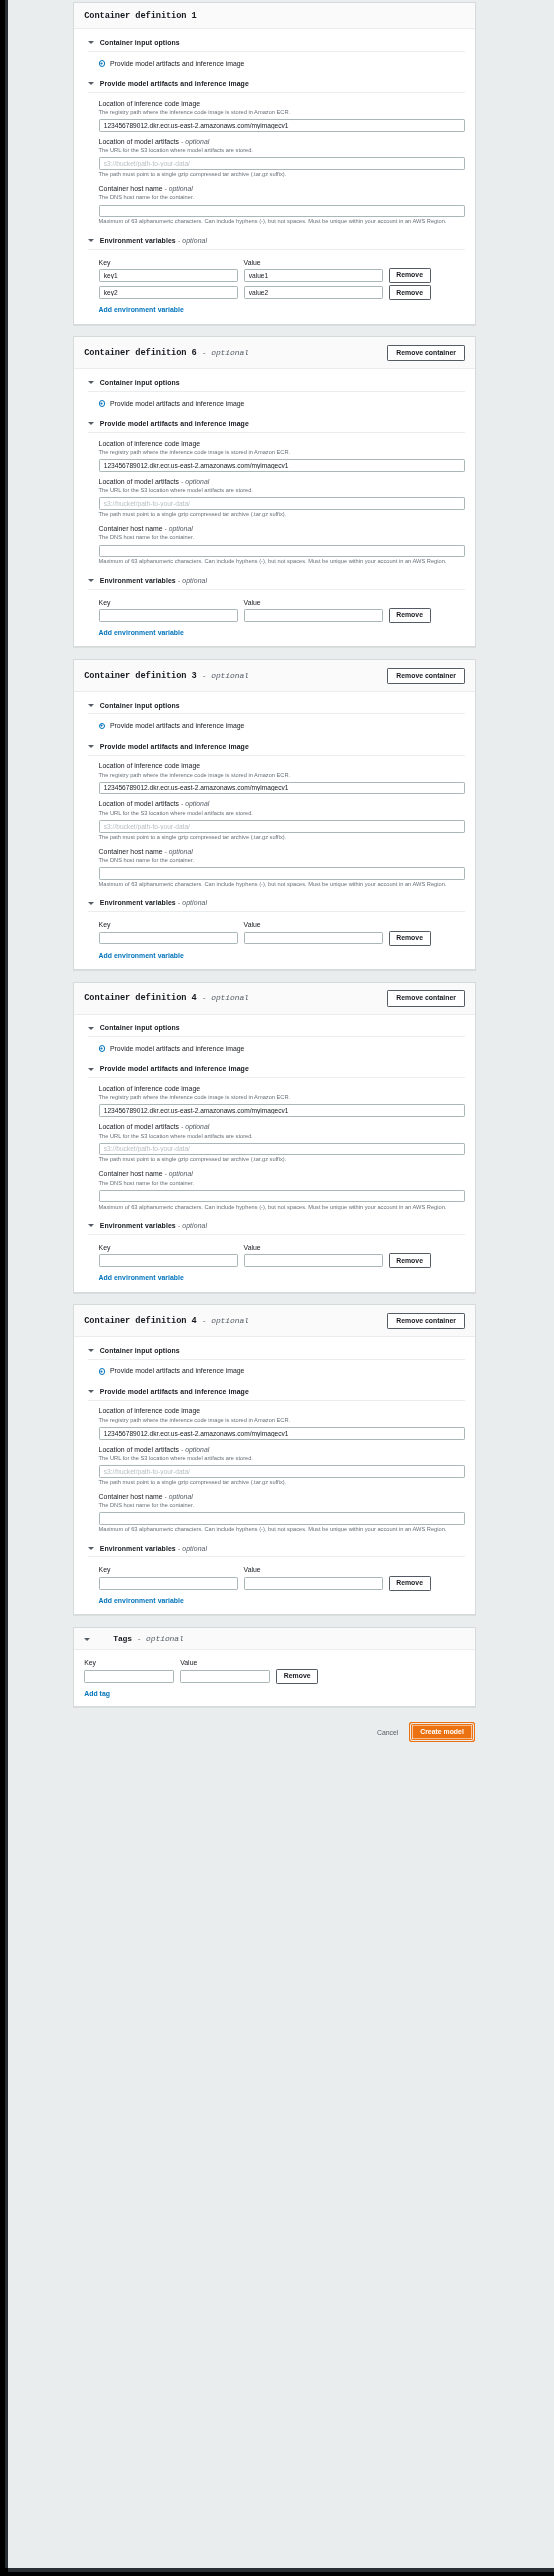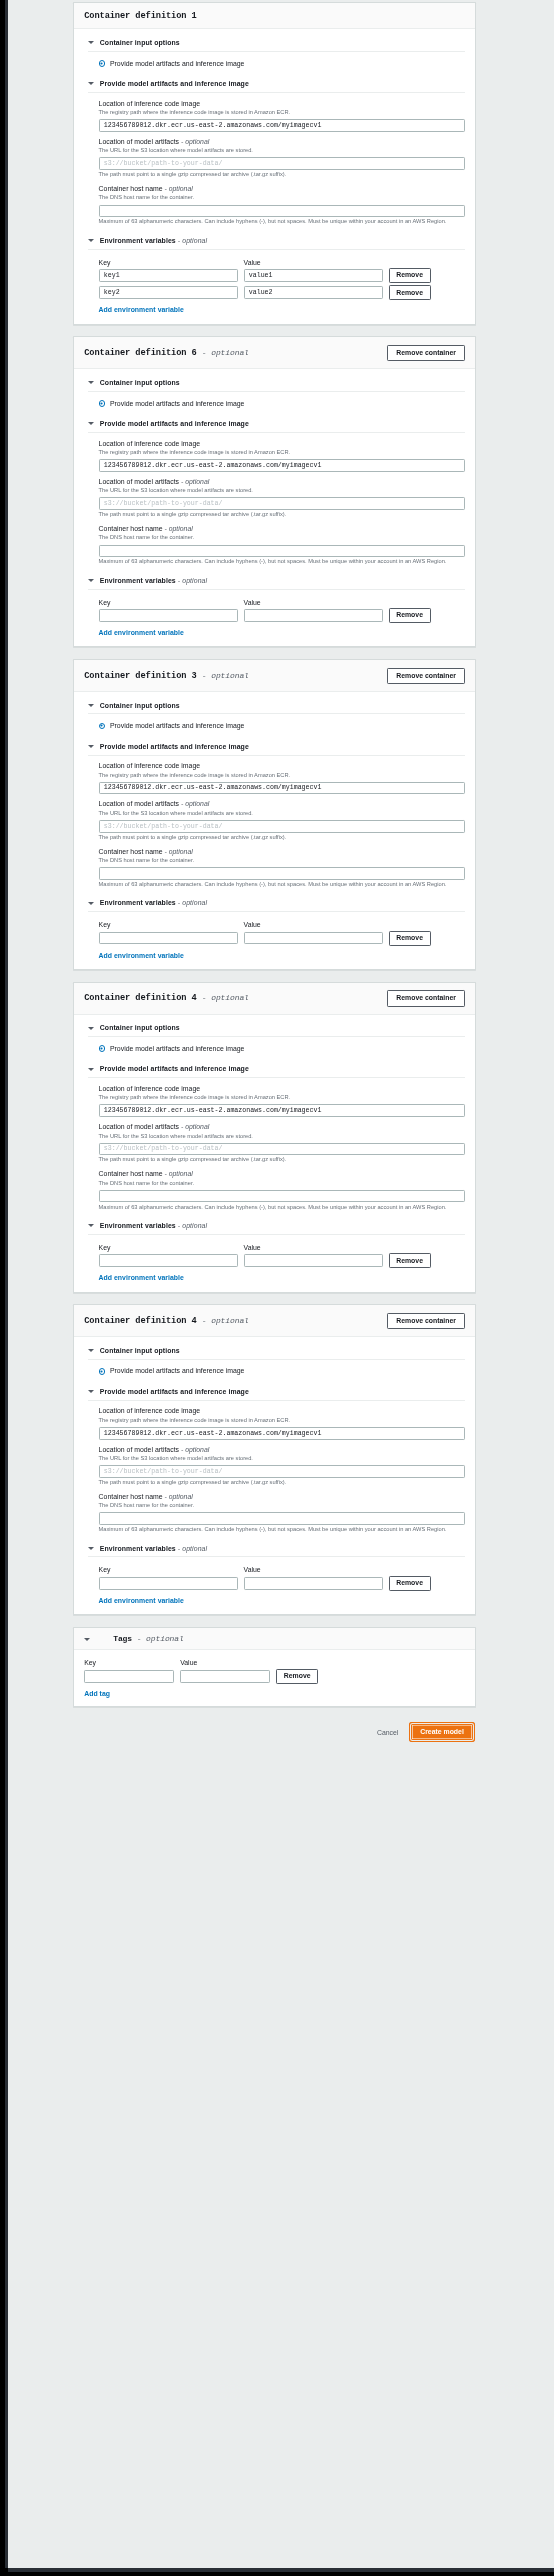--- a/index.html
+++ b/index.html
@@ -133,21 +133,21 @@
   }
   .field-hint {
     font-size: 5.7px; color: #687078; line-height: 1.35; margin-top: 1.2px;
   }
   input.tf {
     display: block;
     width: 100%;
     margin-top: 2.4px;
     height: 12.6px;
     padding: 1.2px 4.2px 1.8px 4.2px;
-    font-family: Liberation Mono, monospace;
+    font-family: Liberation Sans, sans-serif;
     font-size: 6.6px;
     color: #16191f;
     background: #ffffff;
     border: 0.6px solid #aab7b8;
     border-radius: 1.2px;
     outline: none;
   }
   input.tf::placeholder { color: #b9c0c4; }
 
   

